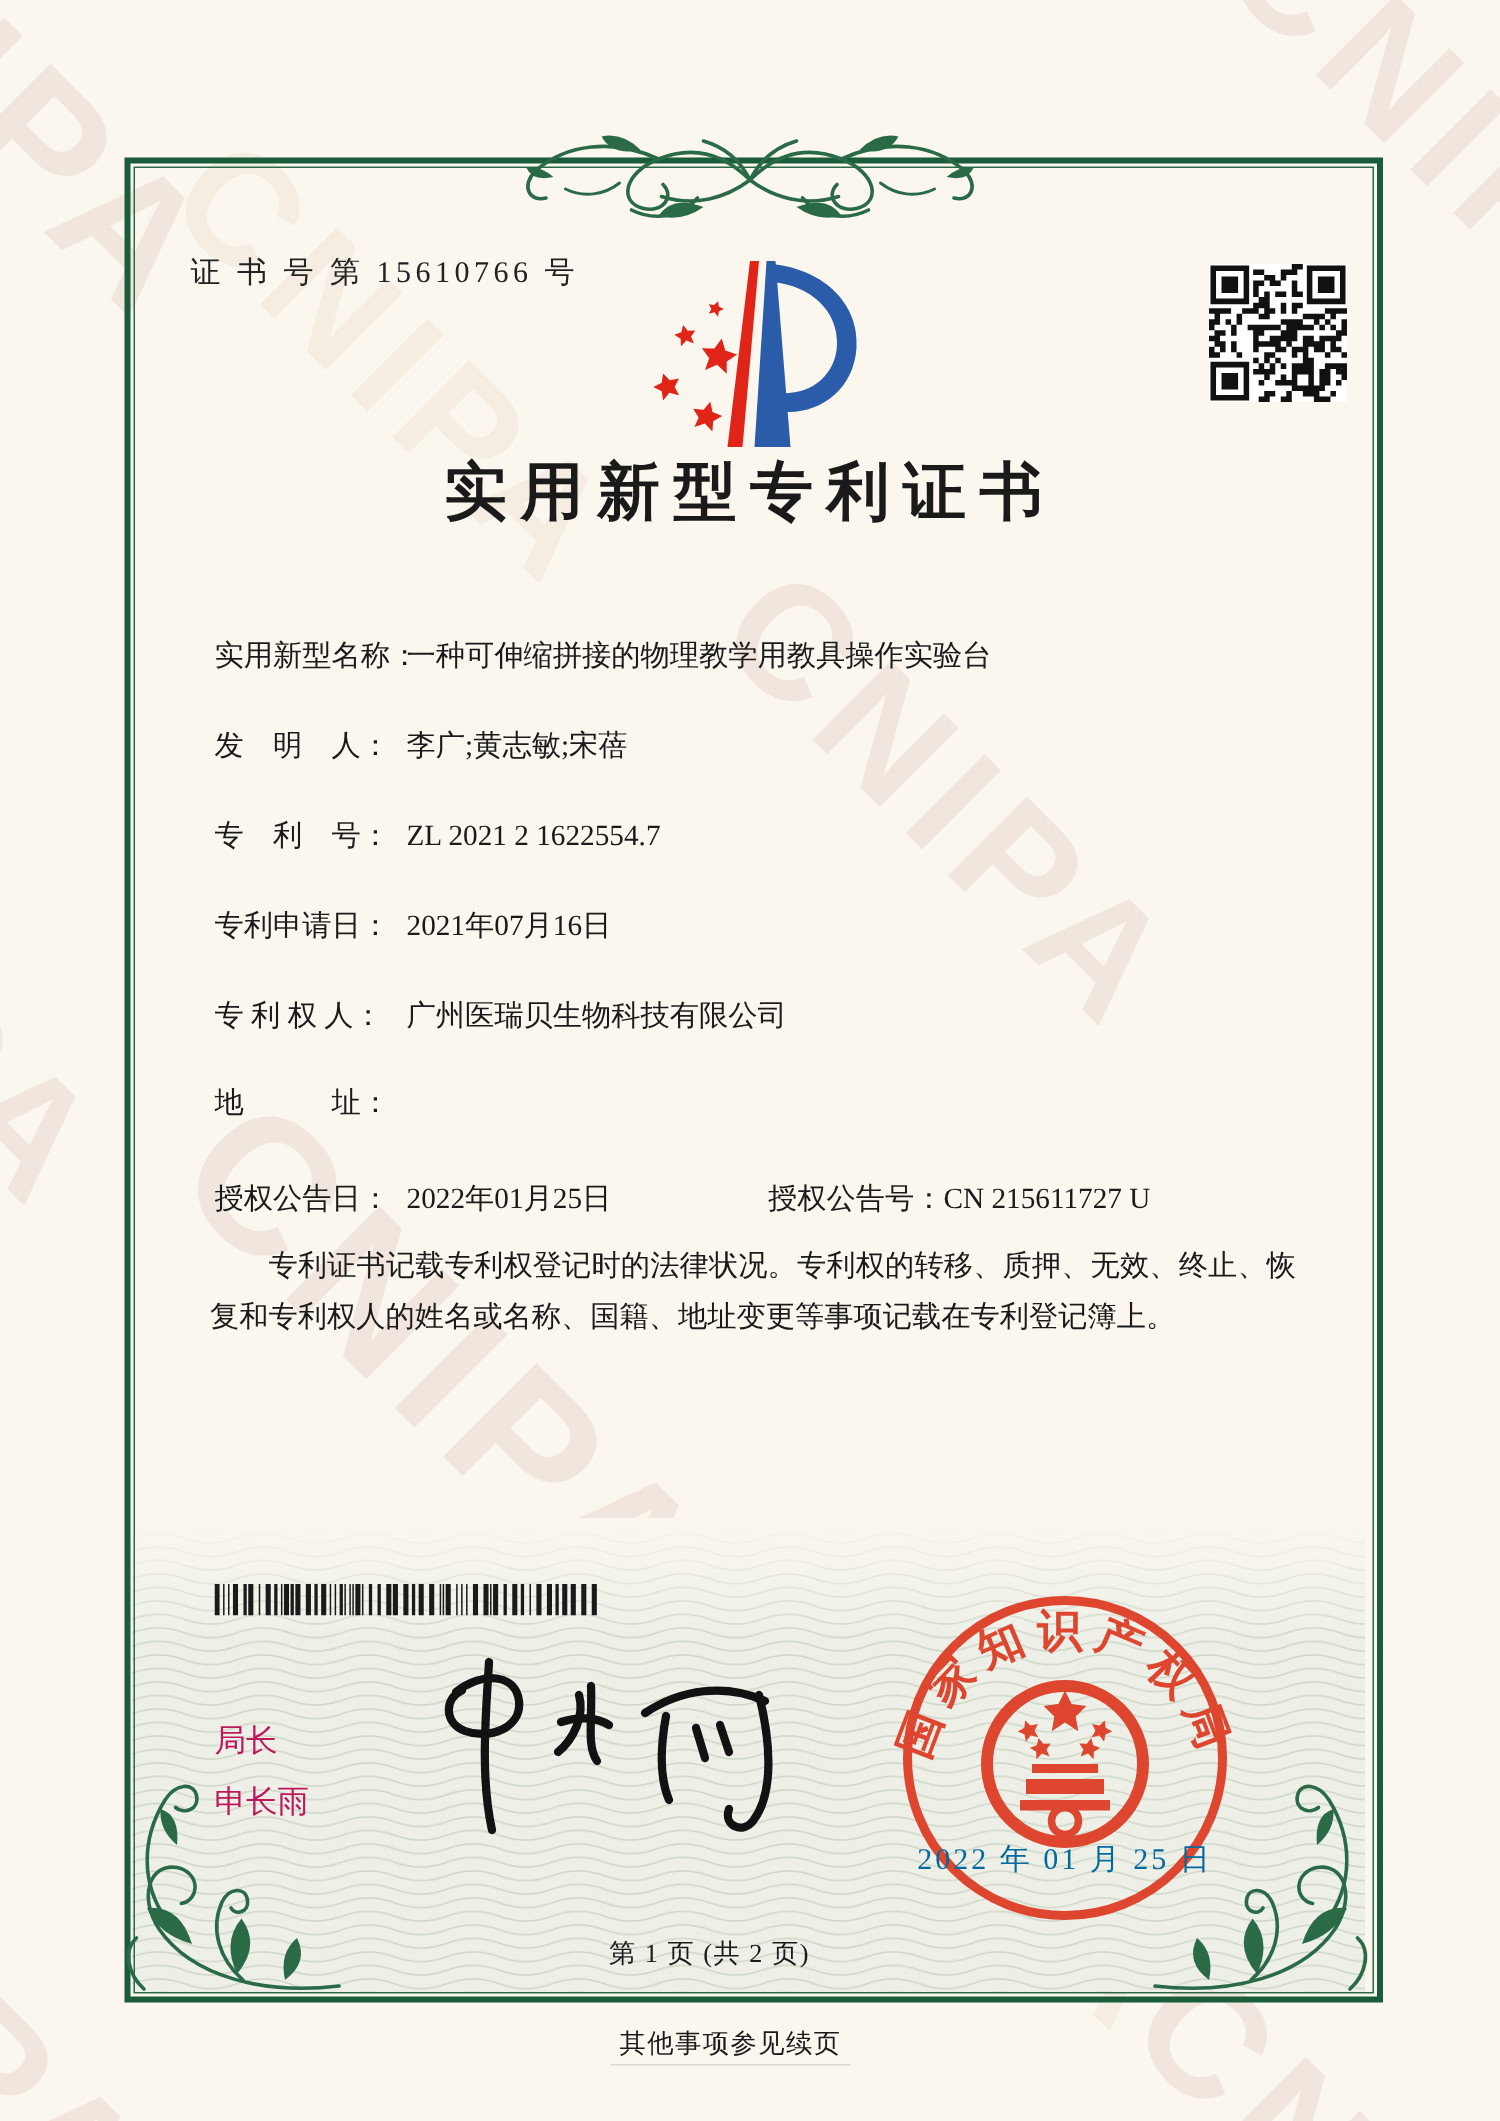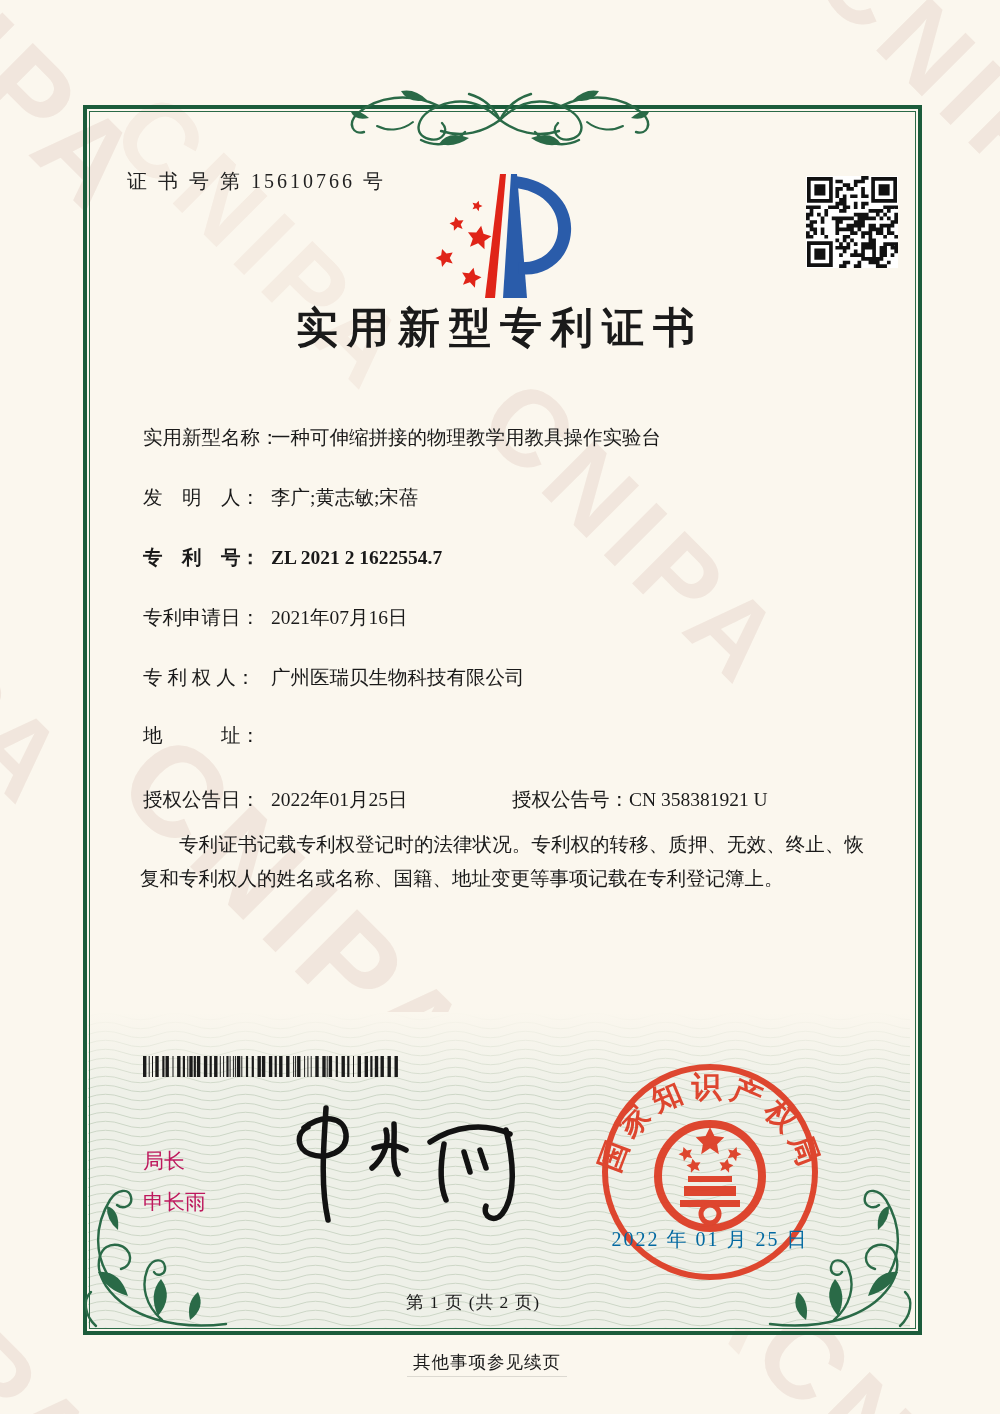--- a/index.html
+++ b/index.html
@@ -198,41 +198,41 @@
 
 <div class="abs fields">
   <div class="row" style="top:0;">
     <span class="lbl">实用新型名称：</span>
     <span class="val">一种可伸缩拼接的物理教学用教具操作实验台</span>
   </div>
   <div class="row" style="top:60px;">
     <span class="lbl">发　明　人：</span>
     <span class="val">李广;黄志敏;宋蓓</span>
   </div>
-  <div class="row" style="top:120px;font-weight:bold;">
+  <div class="row" style="top:120px;">
     <span class="lbl">专　利　号：</span>
     <span class="val">ZL 2021 2 1622554.7</span>
   </div>
   <div class="row" style="top:180px;">
     <span class="lbl">专利申请日：</span>
     <span class="val">2021年07月16日</span>
   </div>
   <div class="row" style="top:240px;font-family:Liberation Serif, serif;">
     <span class="lbl">专 利 权 人：</span>
     <span class="val">广州医瑞贝生物科技有限公司</span>
   </div>
   <div class="row" style="top:298px;">
     <span class="lbl">地　　　址：</span>
   </div>
   <div class="row" style="top:362px;width:732px;">
     <span class="lbl">授权公告日：</span>
     <span>2022年01月25日</span>
     <span class="grant-no">
       <span>授权公告号：</span>
-      <span>CN 358381921 U</span>
+      <span>CN 215611727 U</span>
     </span>
   </div>
 </div>
 
 <div class="abs paras">
   <p>专利证书记载专利权登记时的法律状况。专利权的转移、质押、无效、终止、恢复和专利权人的姓名或名称、国籍、地址变更等事项记载在专利登记簿上。</p>
 </div>
 
 <div class="abs barcode">
   <svg width="258" height="21" xmlns="http://www.w3.org/2000/svg">

